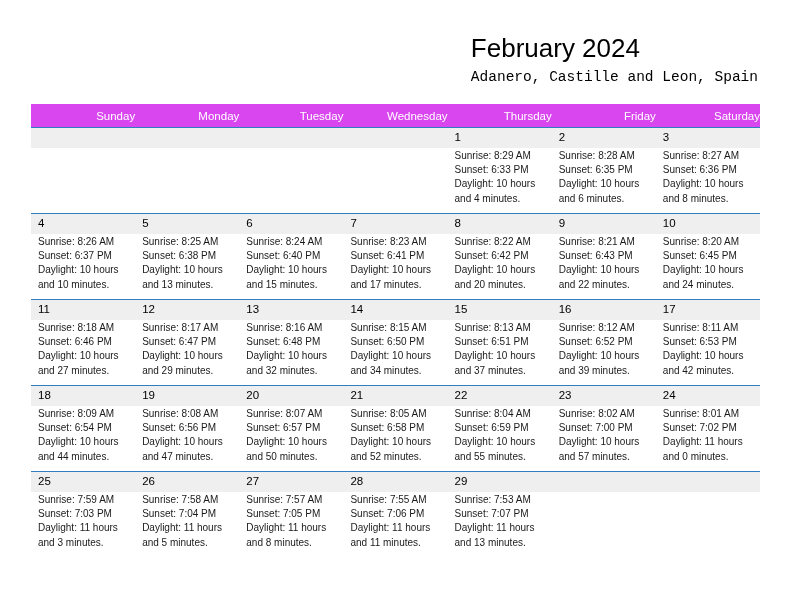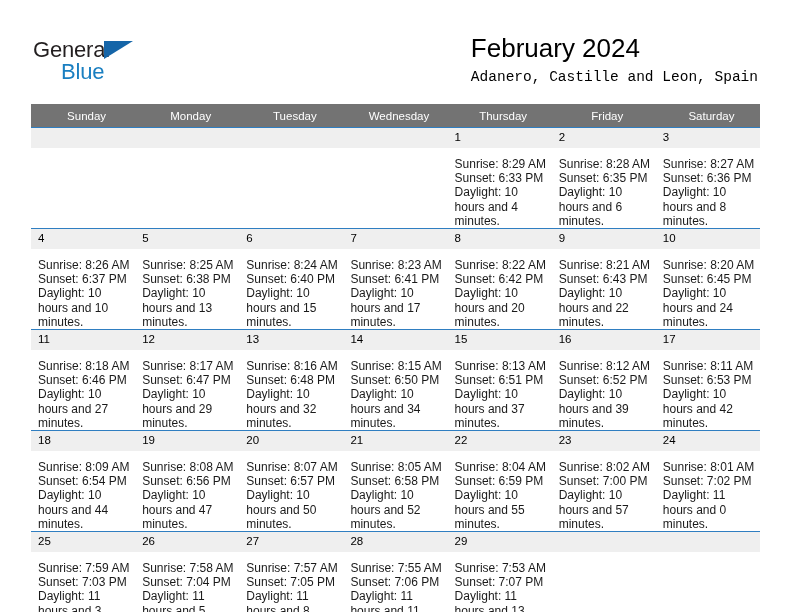--- a/index.html
+++ b/index.html
@@ -90,25 +90,25 @@
   
   .cal {
     position: absolute;
     left: 31px;
     top: 104px;
     width: 729px;
     border-collapse: collapse;
     table-layout: fixed;
   }
   .cal th {
-    background: #737373;
+    background: #d946ef;
     color: #ffffff;
     font-size: 11.5px;
     font-weight: normal;
-    text-align: center;
+    text-align: right;
     padding: 5px 0 5px 7px;
     height: 13px;
     border: none;
   }
   .cal td {
     width: 104.14px;
     vertical-align: top;
     padding: 0;
     border: none;
     border-top: 1.3px solid #2f7ec1;
@@ -123,44 +123,39 @@
     font-size: 11.5px;
     color: #000000;
     padding: 3px 0 4px 7px;
     line-height: 13px;
     min-height: 13px;
   }
   .daynum.blank {
     color: transparent;
   }
   .info {
-    padding: 9px 6px 0 7px;
-    font-size: 12px;
+    padding: 1px 6px 0 7px;
+    font-size: 10px;
     line-height: 14.2px;
     color: #1a1a1a;
   }
   .info div {
     white-space: nowrap;
   }
   .info .dl {
     white-space: normal;
   }
 </style>
 </head>
 <body>
 
 <div class="page">
 
   <div class="header">
 
-    <div class="logo">
-      <span class="logo-general">General</span>
-      <span class="logo-tri"></span>
-      <span class="logo-blue">Blue</span>
-    </div>
 
     <div class="title-block">
       <div class="title-main">February 2024</div>
       <div class="title-sub">Adanero, Castille and Leon, Spain</div>
     </div>
 
   </div>
 
   <table class="cal">
     <thead>

